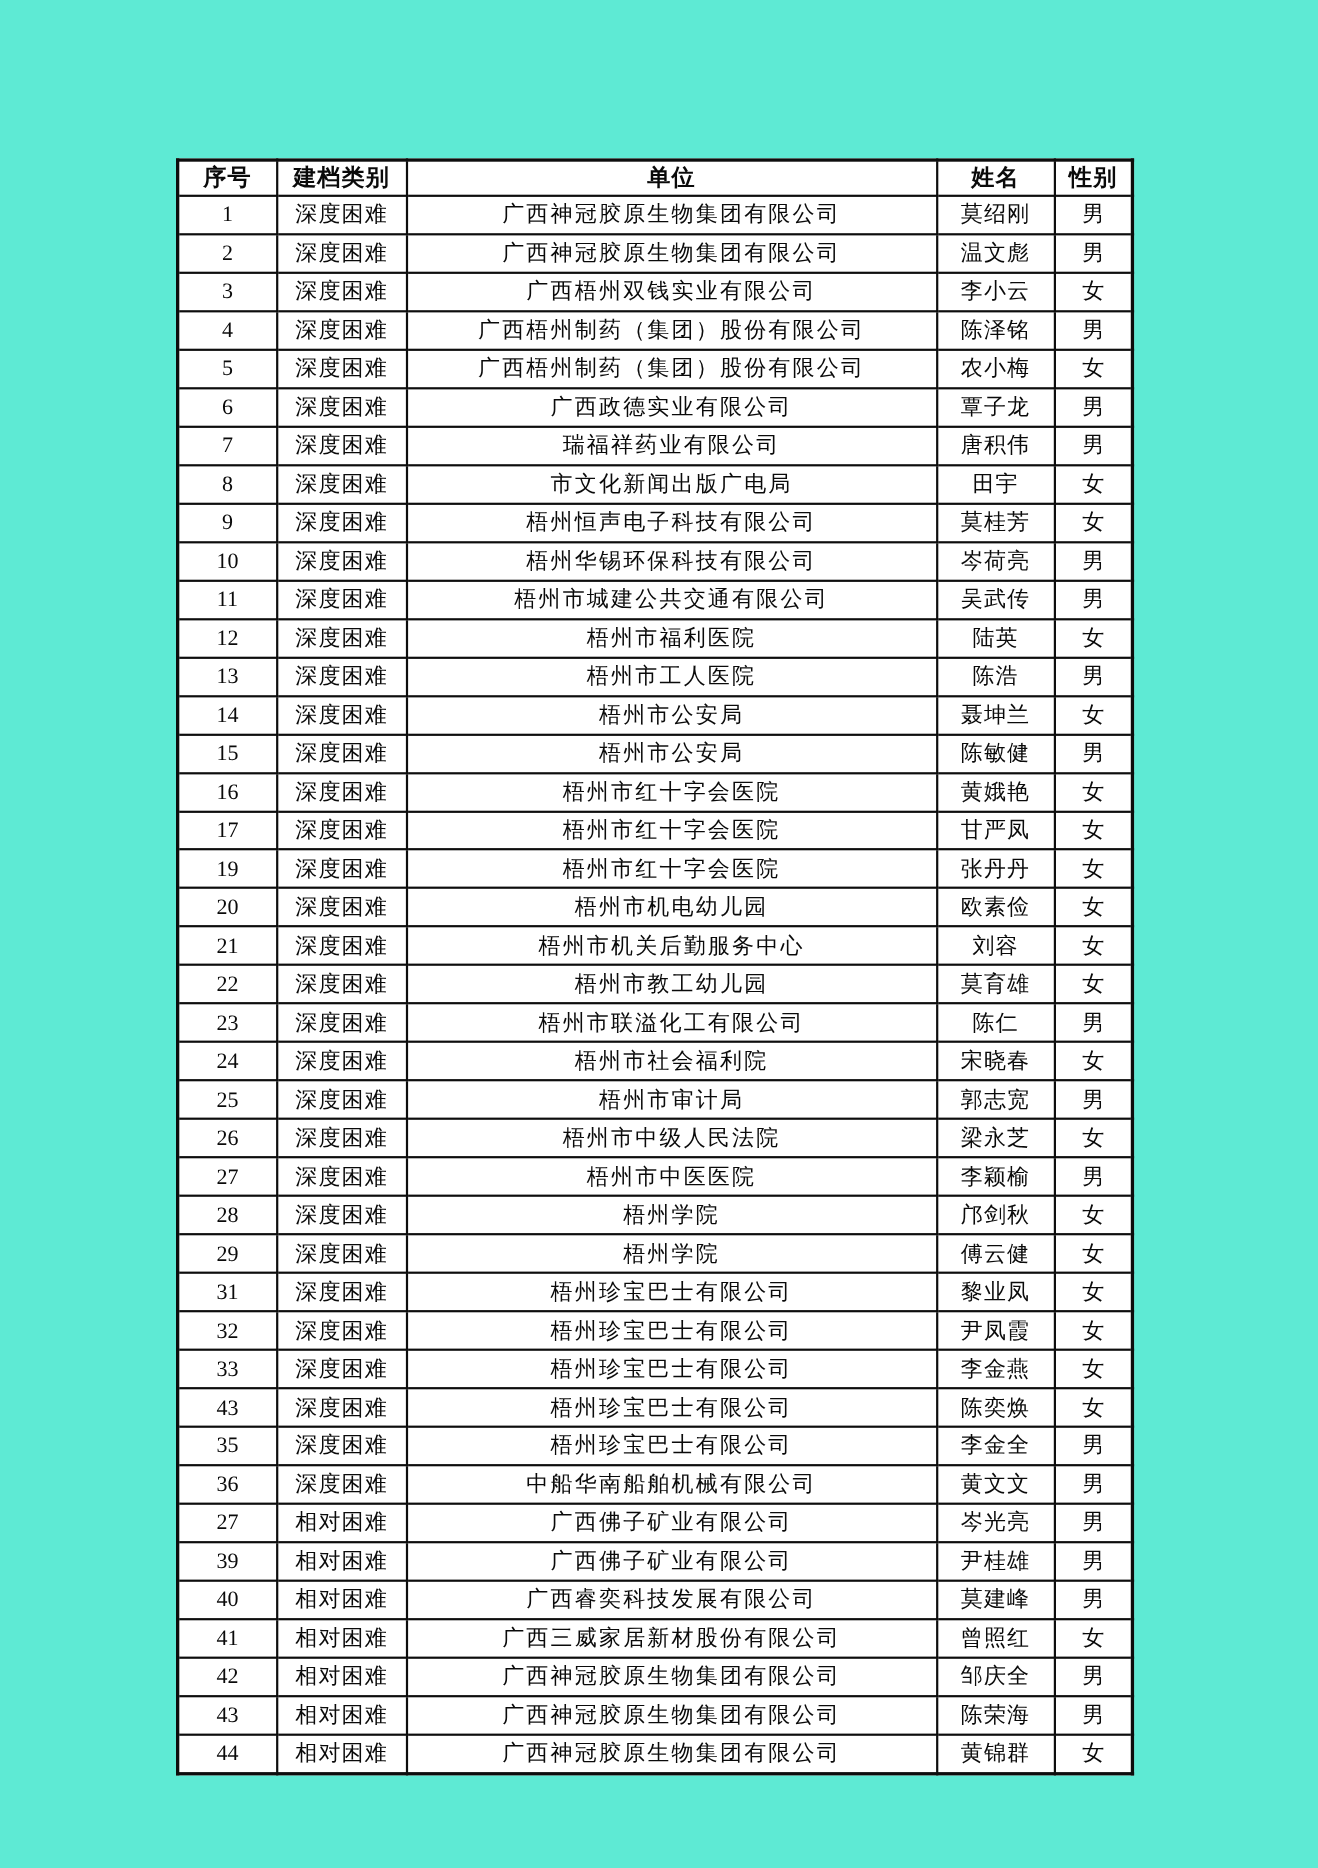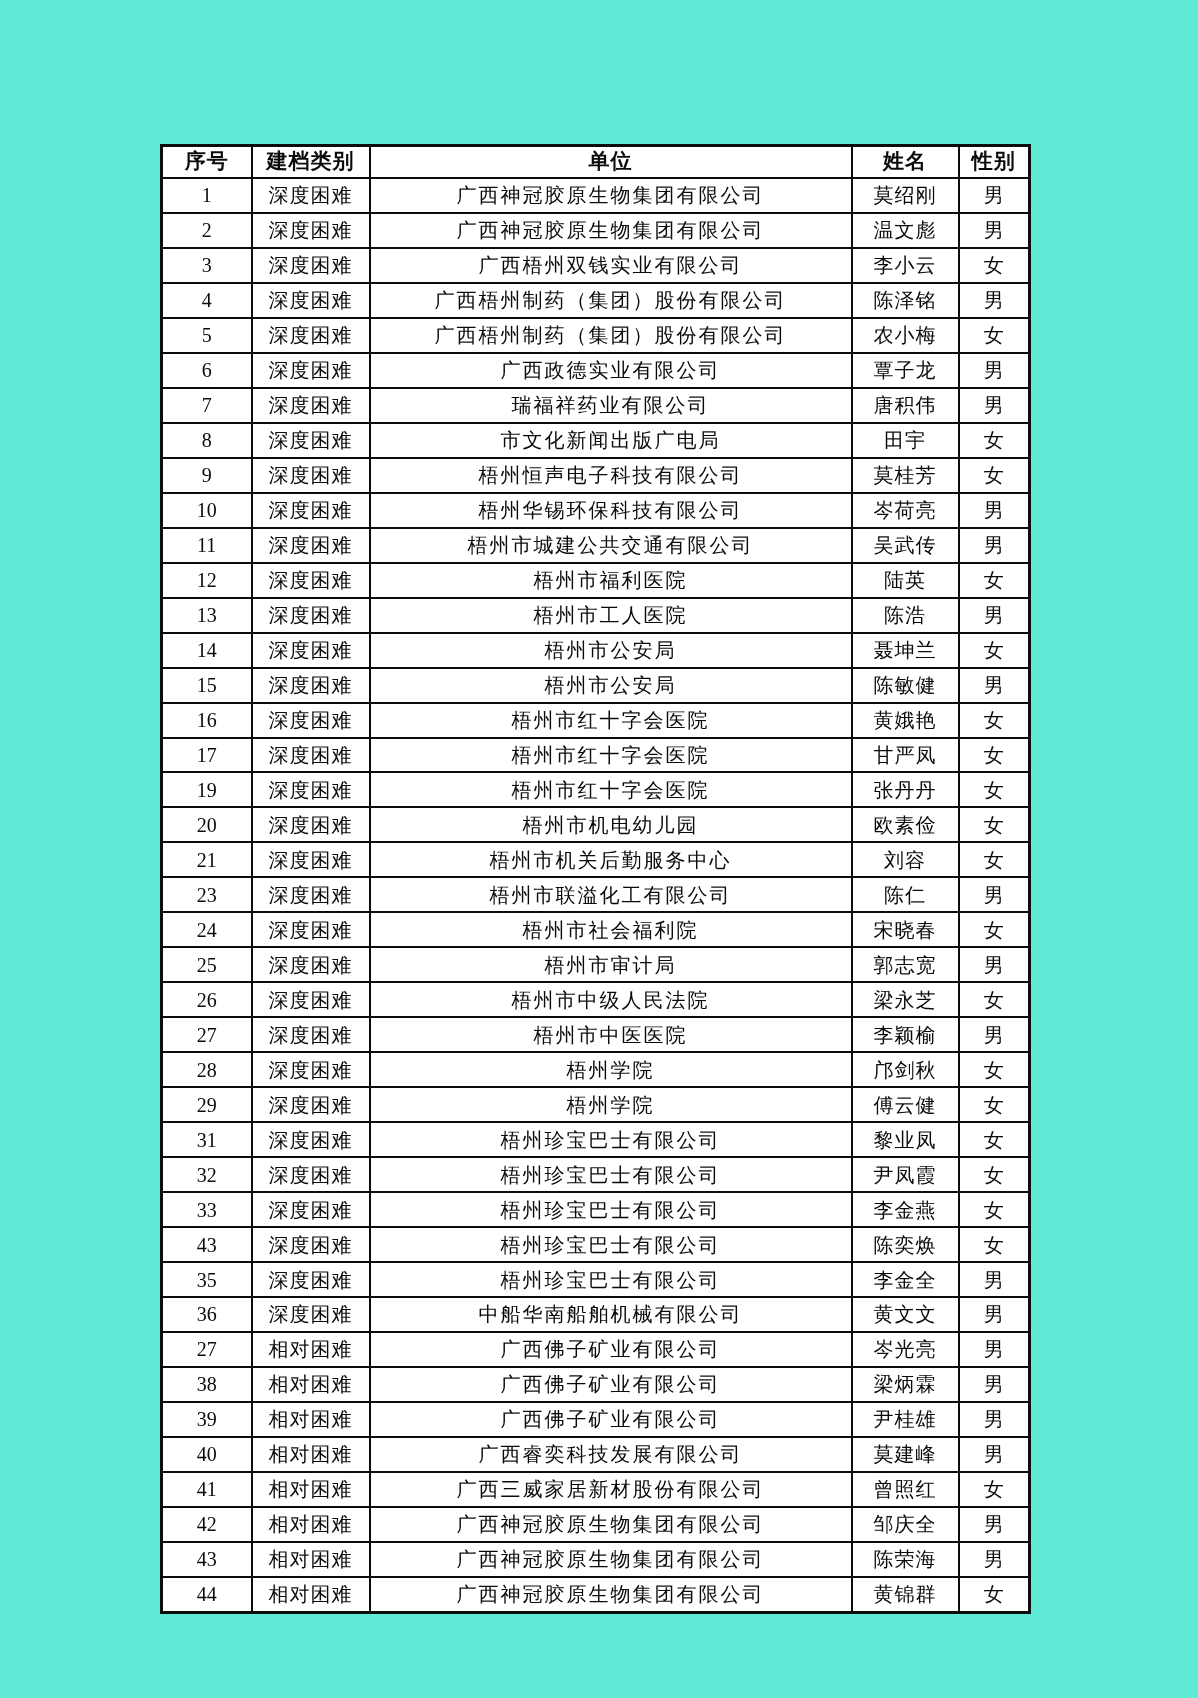--- a/index.html
+++ b/index.html
@@ -211,20 +211,27 @@
           <td class="c4">女</td>
         </tr>
         <tr>
           <td class="c0">21</td>
           <td class="c1">深度困难</td>
           <td class="c2">梧州市机关后勤服务中心</td>
           <td class="c3">刘容</td>
           <td class="c4">女</td>
         </tr>
         <tr>
+          <td class="c0">22</td>
+          <td class="c1">深度困难</td>
+          <td class="c2">梧州市教工幼儿园</td>
+          <td class="c3">莫育雄</td>
+          <td class="c4">女</td>
+        </tr>
+        <tr>
           <td class="c0">23</td>
           <td class="c1">深度困难</td>
           <td class="c2">梧州市联溢化工有限公司</td>
           <td class="c3">陈仁</td>
           <td class="c4">男</td>
         </tr>
         <tr>
           <td class="c0">24</td>
           <td class="c1">深度困难</td>
           <td class="c2">梧州市社会福利院</td>
@@ -306,27 +313,20 @@
           <td class="c1">深度困难</td>
           <td class="c2">中船华南船舶机械有限公司</td>
           <td class="c3">黄文文</td>
           <td class="c4">男</td>
         </tr>
         <tr>
           <td class="c0">27</td>
           <td class="c1">相对困难</td>
           <td class="c2">广西佛子矿业有限公司</td>
           <td class="c3">岑光亮</td>
-          <td class="c4">男</td>
-        </tr>
-        <tr>
-          <td class="c0">38</td>
-          <td class="c1">相对困难</td>
-          <td class="c2">广西佛子矿业有限公司</td>
-          <td class="c3">梁炳霖</td>
           <td class="c4">男</td>
         </tr>
         <tr>
           <td class="c0">39</td>
           <td class="c1">相对困难</td>
           <td class="c2">广西佛子矿业有限公司</td>
           <td class="c3">尹桂雄</td>
           <td class="c4">男</td>
         </tr>
         <tr>

